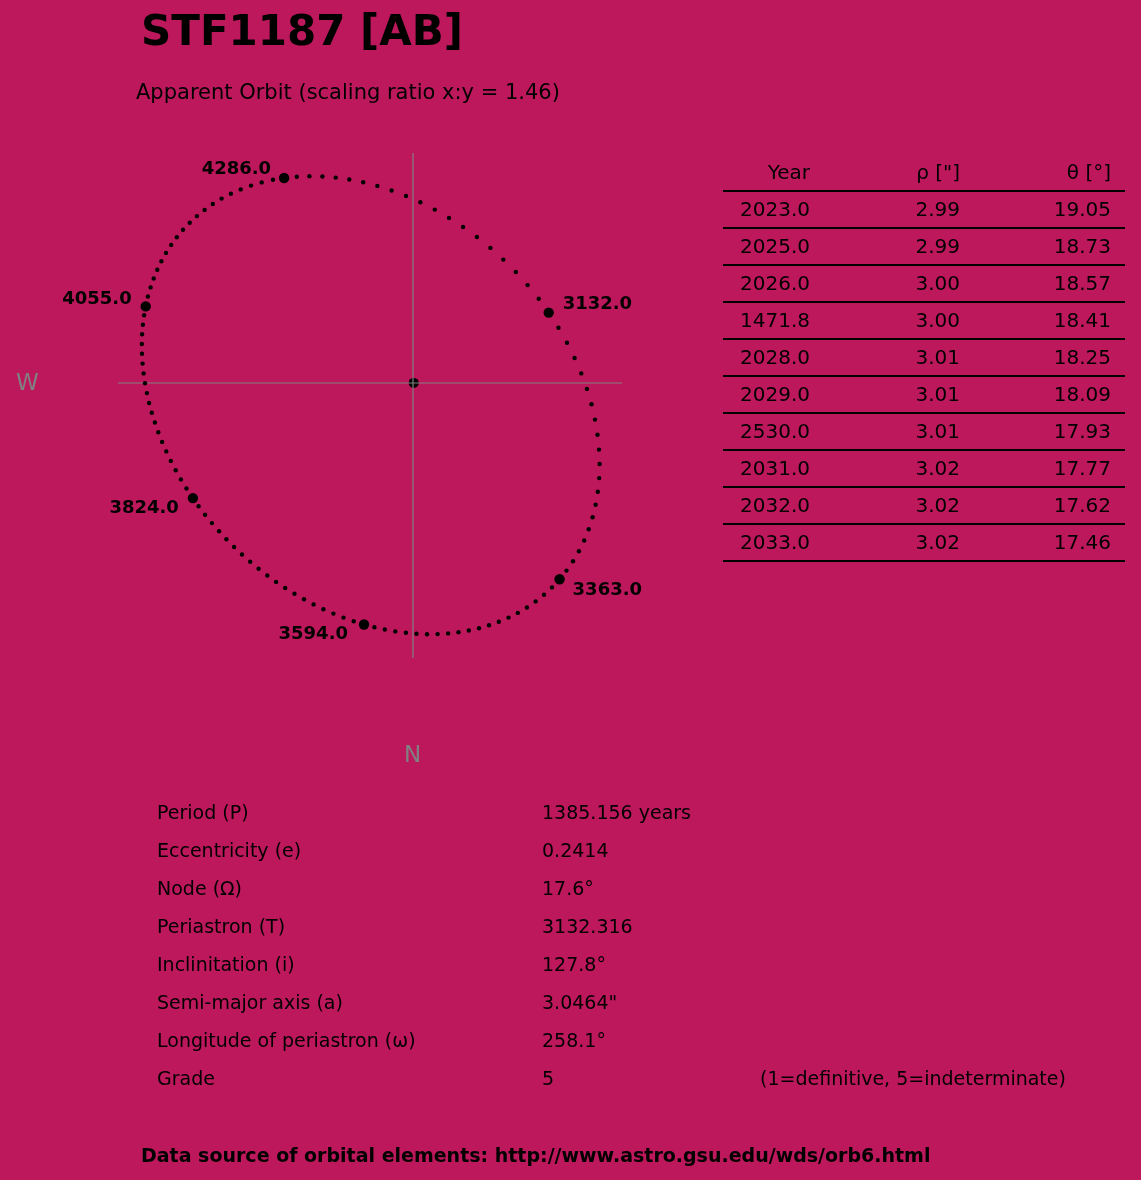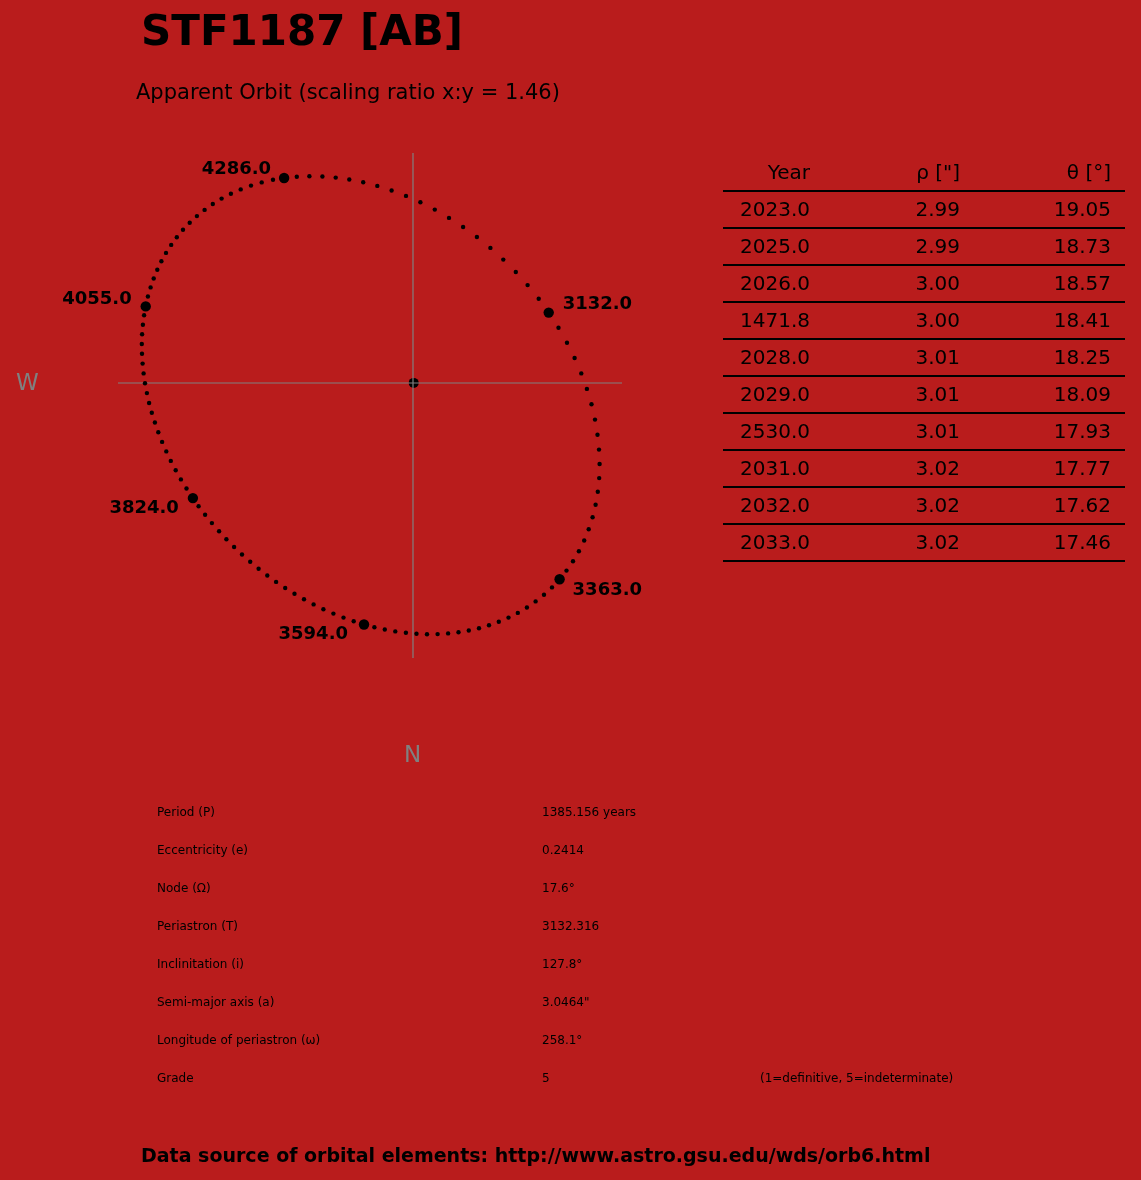--- a/index.html
+++ b/index.html
@@ -1,17 +1,17 @@
 <!DOCTYPE html>
 <html><head>
 <meta charset="utf-8">
 <style>
   html, body { margin: 0; padding: 0; background: #ffffff; }
   body { font-family: "DejaVu Sans", sans-serif; color: #000; }
-  .page { position: relative; width: 1141px; height: 1180px; background: #b91c1c; overflow: hidden; }
+  .page { position: relative; width: 1141px; height: 1180px; background: #be185d; overflow: hidden; }
 
   .title {
     position: absolute; left: 141px; top: 6px; margin: 0;
     font-size: 42px; font-weight: bold; line-height: 1.2;
   }
   .subtitle {
     position: absolute; left: 136px; top: 80px;
     font-size: 21px; line-height: 1.2;
   }
 
@@ -24,21 +24,21 @@
   }
   #eph-table th, #eph-table td {
     text-align: right; font-weight: normal;
     border-bottom: 2px solid #000;
     padding: 4px 10px 5px 0; line-height: 26px;
     overflow: hidden; white-space: nowrap;
   }
   #eph-table th.c3, #eph-table td.c3 { padding-right: 14px; }
 
   #elements { position: absolute; left: 0; top: 793px; width: 1141px; height: 310px; }
-  .el-row { position: absolute; left: 0; width: 955px; height: 38px; line-height: 38px; font-size: 12px; }
+  .el-row { position: absolute; left: 0; width: 955px; height: 38px; line-height: 38px; font-size: 19px; }
   .el-label { position: absolute; left: 157px; white-space: nowrap; }
   .el-value { position: absolute; left: 542px; white-space: nowrap; }
   .el-note  { position: absolute; left: 760px; white-space: nowrap; }
 
   .footer {
     position: absolute; left: 141px; top: 1144px;
     font-size: 19px; font-weight: bold; white-space: nowrap;
   }
 </style>
 </head>

